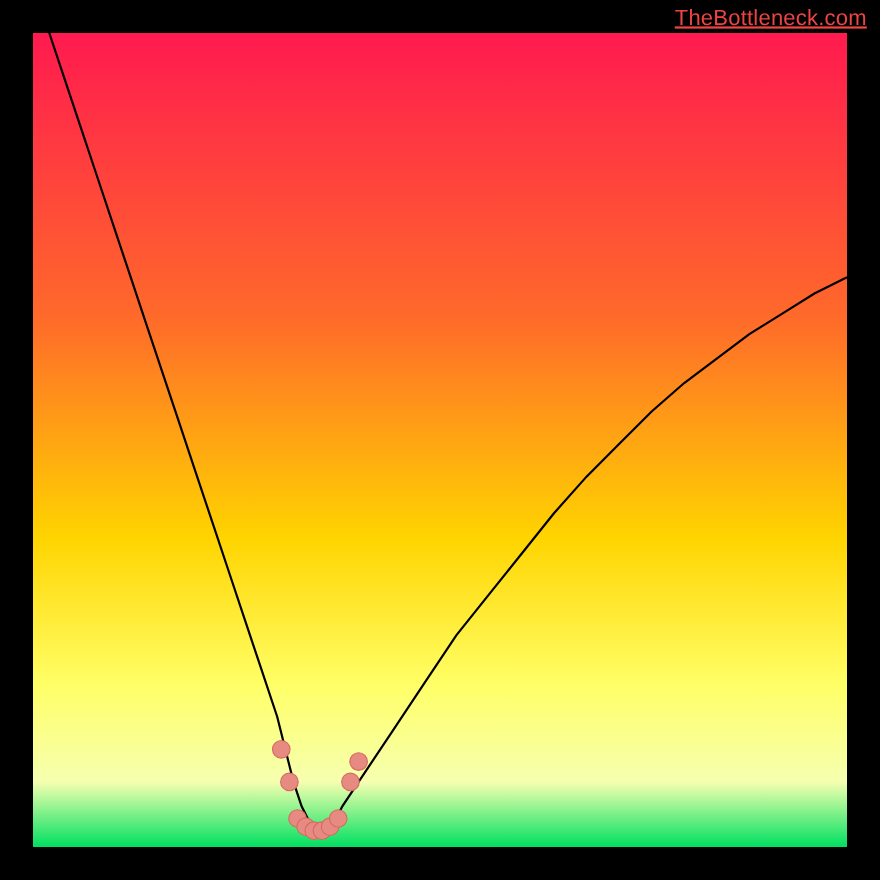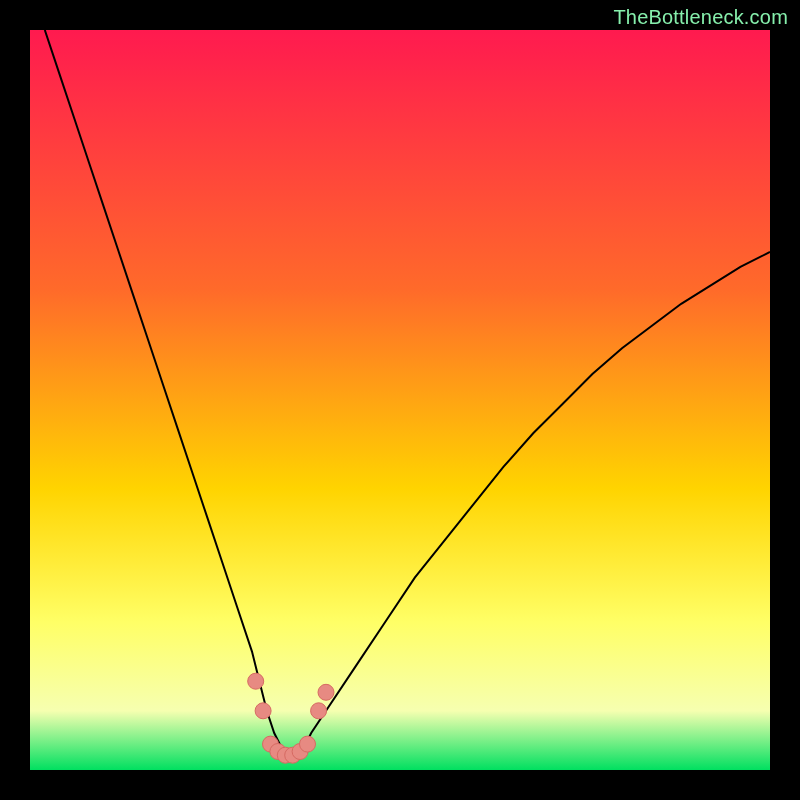--- a/index.html
+++ b/index.html
@@ -23,24 +23,25 @@
     position: absolute;
     left: 0;
     top: 0;
     width: 740px;
     height: 740px;
   }
   .watermark {
     position: absolute;
     top: 6px;
     right: 12px;
-    color: #86efac;
+    color: #ef4444;
     font-size: 20px;
     font-weight: 400;
     letter-spacing: 0.2px;
+    text-decoration: underline;
   }
   svg {
     display: block;
   }
 </style>
 </head>
 <body>
 
 <div class="chart-frame">
   <svg class="plot-area" id="plot-svg" width="740" height="740" viewBox="0 0 740 740">

